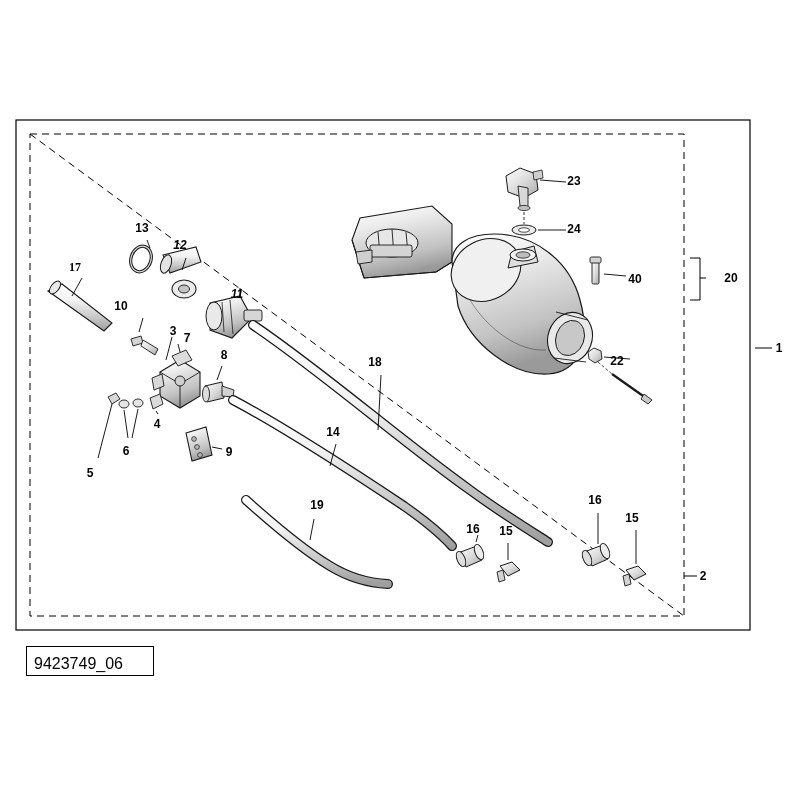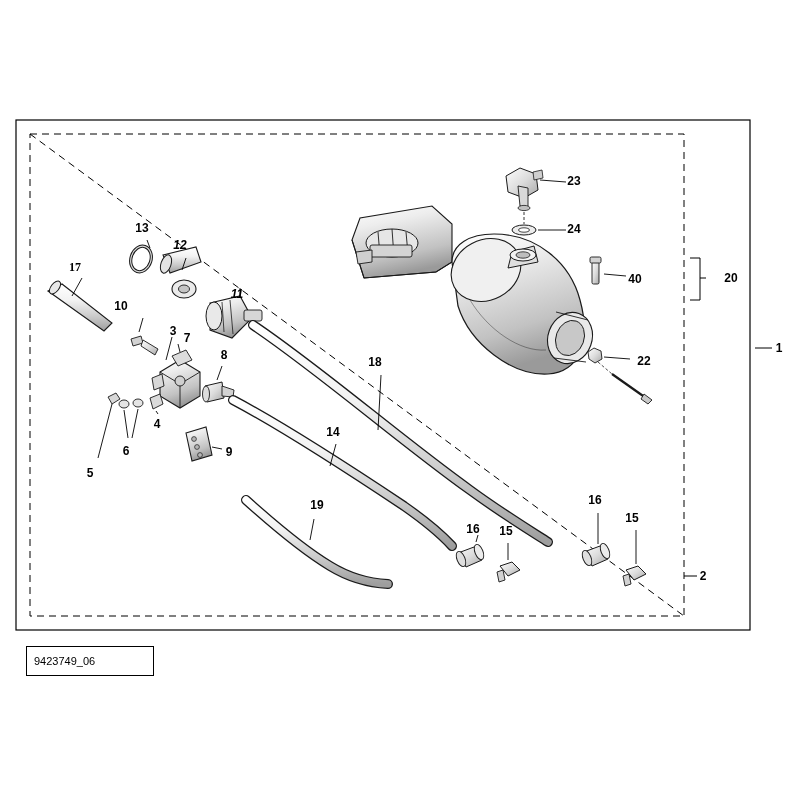--- a/index.html
+++ b/index.html
@@ -30,21 +30,21 @@
     position: absolute;
     font-size: 12px;
     font-weight: bold;
     color: #000;
     line-height: 1;
     white-space: nowrap;
     user-select: none;
   }
   .partcode {
     position: absolute;
-    font-size: 11px;
+    font-size: 16px;
     color: #000;
     white-space: nowrap;
   }
   .code-box {
     position: absolute;
     border: 1px solid #000;
     background: #ffffff;
     box-sizing: border-box;
   }
 </style>
@@ -281,20 +281,20 @@
   <div class="callout" style="left:333px;  top:432px;  transform:translate(-50%,-50%);">14</div>
   <div class="callout" style="left:506px; top:531px;  transform:translate(-50%,-50%);">15</div>
   <div class="callout" style="left:632px; top:518px;  transform:translate(-50%,-50%);">15</div>
   <div class="callout" style="left:473px; top:529px;  transform:translate(-50%,-50%);">16</div>
   <div class="callout" style="left:595px; top:500px;  transform:translate(-50%,-50%);">16</div>
   <div class="callout" style="left:75px;   top:267px;  transform:translate(-50%,-50%);font-family:Liberation Serif, serif;">17</div>
   <div class="callout" style="left:375px;  top:362px;  transform:translate(-50%,-50%);">18</div>
   <div class="callout" style="left:317px;  top:505px;  transform:translate(-50%,-50%);">19</div>
   <div class="callout" style="left:711px;  top:278px;  transform:translate(-50%,-50%);margin-left:20px;">20</div>
   <div class="callout" style="left:635px;  top:279px;  transform:translate(-50%,-50%);">40</div>
-  <div class="callout" style="left:644px;  top:361px;  transform:translate(-50%,-50%);">22</div>
+  <div class="callout" style="left:617px;  top:361px;  transform:translate(-50%,-50%);">22</div>
   <div class="callout" style="left:574px;  top:181px;  transform:translate(-50%,-50%);">23</div>
   <div class="callout" style="left:574px;  top:229px;  transform:translate(-50%,-50%);">24</div>
 
   <div class="code-box" style="left:26px; top:646px; width:128px; height:30px;"></div>
   <div class="partcode" style="left:34px; top:655px;">9423749_06</div>
 
 </div>
 
 </body></html>

